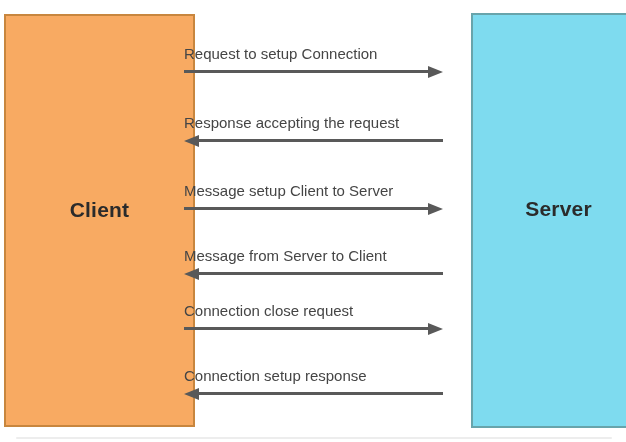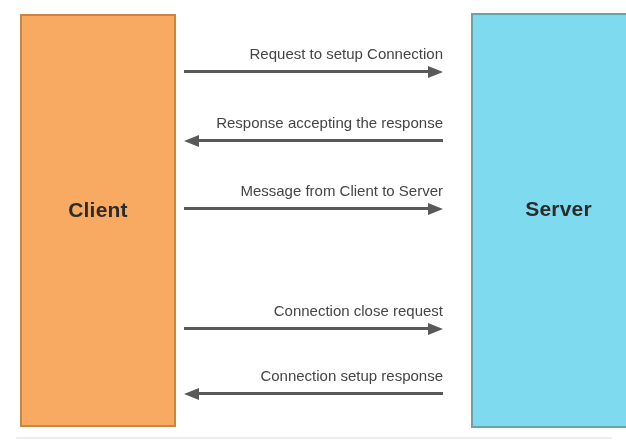--- a/index.html
+++ b/index.html
@@ -15,21 +15,21 @@
   html, body { width: 626px; height: 442px; background: #ffffff; overflow: hidden; }
   body { font-family: "Liberation Sans", sans-serif; position: relative; }
 
   .canvas { position: absolute; inset: 0; }
 
   .actor-box {
     position: absolute;
     border: 2px solid;
   }
   .client-box {
-    left: 20px; top: 14px; width: 156px; height: 413px;
+    left: 4px; top: 14px; width: 191px; height: 413px;
     background: var(--client-fill);
     border-color: var(--client-border);
   }
   .server-box {
     left: 443px; top: 13px; width: 175px; height: 415px;
     background: var(--server-fill);
     border-color: var(--server-border);
     margin-left: 28px;
   }
   .actor-label {
@@ -44,21 +44,21 @@
 
   .message-row {
     position: absolute;
     left: 184px;
     width: 259px;
   }
   .msg-label {
     display: block;
     height: 22px;
     line-height: 22px;
-    text-align: right;
+    text-align: left;
     font-size: 15px;
     color: var(--msg-text);
     white-space: nowrap;
   }
   .arrow {
     height: 13px;
     display: flex;
     align-items: center;
   }
   .arrow .line {
@@ -104,37 +104,45 @@
   <div class="message-row right" style="top:43px">
     <span class="msg-label">Request to setup Connection</span>
     <div class="arrow">
 
       <span class="line"></span>
       <span class="head head-right"></span>
     </div>
   </div>
 
   <div class="message-row left" style="top:112px">
-    <span class="msg-label">Response accepting the response</span>
+    <span class="msg-label">Response accepting the request</span>
     <div class="arrow">
       <span class="head head-left"></span>
       <span class="line"></span>
 
     </div>
   </div>
 
   <div class="message-row right" style="top:180px">
-    <span class="msg-label">Message from Client to Server</span>
+    <span class="msg-label">Message setup Client to Server</span>
     <div class="arrow">
 
       <span class="line"></span>
       <span class="head head-right"></span>
     </div>
   </div>
 
+  <div class="message-row left" style="top:245px">
+    <span class="msg-label">Message from Server to Client</span>
+    <div class="arrow">
+      <span class="head head-left"></span>
+      <span class="line"></span>
+
+    </div>
+  </div>
 
   <div class="message-row right" style="top:300px">
     <span class="msg-label">Connection close request</span>
     <div class="arrow">
 
       <span class="line"></span>
       <span class="head head-right"></span>
     </div>
   </div>
 

